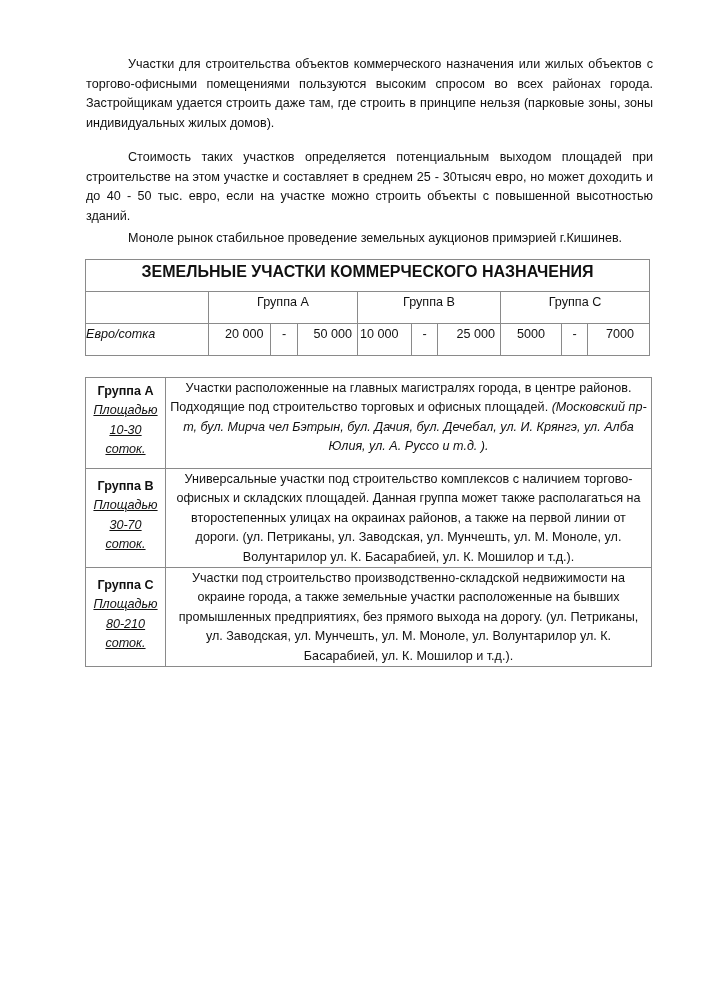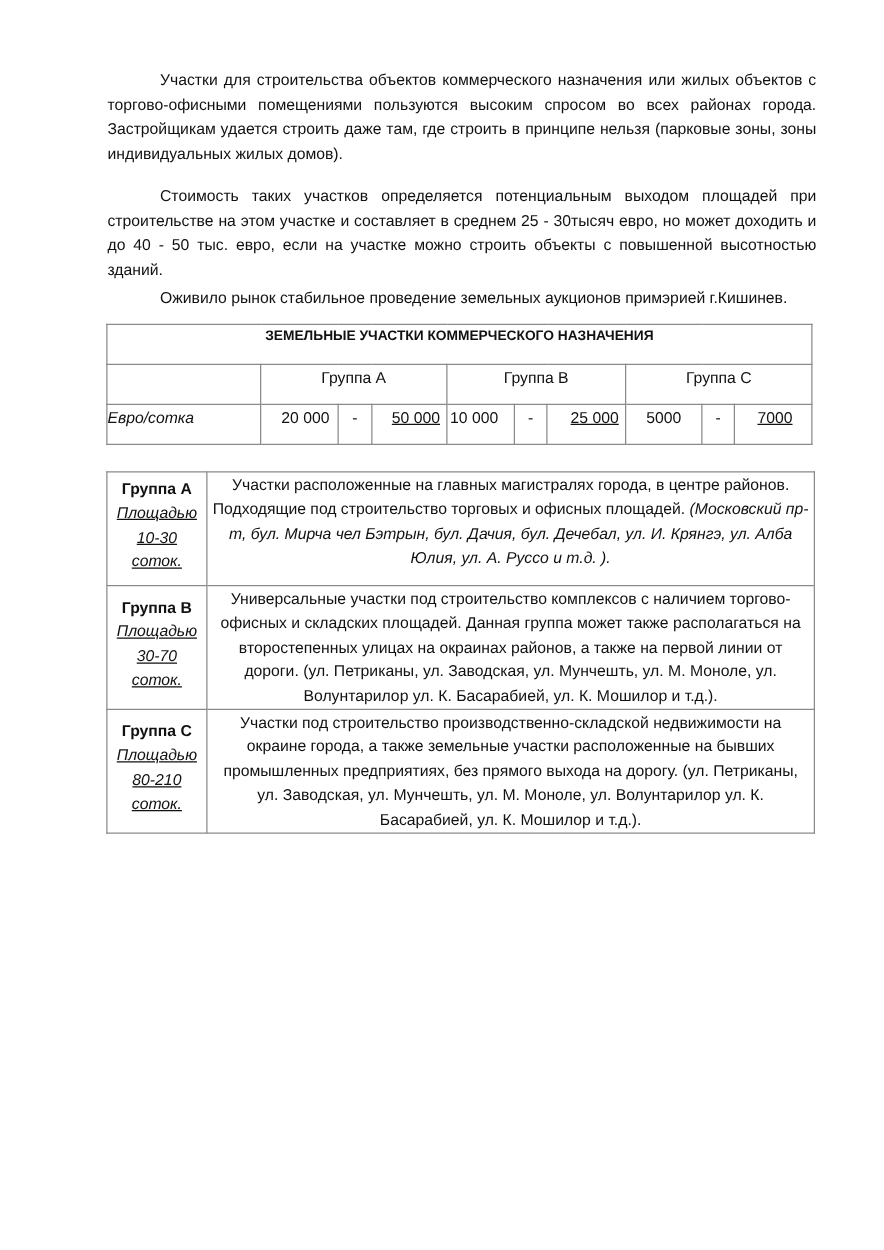--- a/index.html
+++ b/index.html
@@ -5,42 +5,42 @@
   html, body { margin: 0; padding: 0; background: #ffffff; }
   body { width: 707px; height: 1000px; position: relative; overflow: hidden;
          font-family: "Liberation Sans", sans-serif; color: #111; font-size: 12.6px; }
   .para { position: absolute; left: 86px; width: 567px; line-height: 19.6px; text-align: justify; margin: 0; }
   .para .indent { display: inline-block; width: 42px; }
   .p-center { text-align: left; }
   table { border-collapse: collapse; position: absolute; }
   td { border: 1px solid #8a8a8a; padding: 0; vertical-align: top; }
   #t1 { left: 85px; top: 259px; width: 565px; }
   #t1 td { height: 28px; }
-  #t1 .title { font-weight: bold; text-align: center; padding-top: 3px; font-size: 11px; }
+  #t1 .title { font-weight: bold; text-align: center; padding-top: 3px; font-size: 16px; }
   #t1 .grp { text-align: center; padding-top: 3px; }
   #t1 .num { padding-top: 3px; padding-left: 16px; }
-  #t1 .num.r { text-align: right; padding-right: 5px; padding-left: 0; text-decoration: underline; }
+  #t1 .num.r { text-align: right; padding-right: 5px; padding-left: 0; }
   #t1 .dash { text-align: center; padding-top: 3px; }
   #t1 .lbl { font-style: italic; text-align: left; padding-top: 3px; }
   #t2 { left: 85px; top: 377px; width: 567px; }
   #t2 td { line-height: 19.4px; }
   #t2 .left { width: 79px; text-align: center; padding-top: 4px; }
   #t2 .left .g { font-weight: bold; display: block; }
   #t2 .left .a { font-style: italic; display: block; text-decoration: underline; }
   #t2 .desc { text-align: center; padding: 1px 3px 0 3px; }
   #t2 .desc .it { font-style: italic; }
 </style>
 </head>
 <body>
 
 <p class="para" style="top:55px;"><span class="indent"></span><span>Участки для строительства объектов коммерческого назначения или жилых объектов с торгово-офисными помещениями пользуются высоким спросом во всех районах города. Застройщикам удается строить даже там, где строить в принципе нельзя (парковые зоны, зоны индивидуальных жилых домов).</span></p>
 
 <p class="para" style="top:148px;"><span class="indent"></span><span>Стоимость таких участков определяется потенциальным выходом площадей при строительстве на этом участке и составляет в среднем 25 - 30тысяч евро, но может доходить и до 40 - 50 тыс. евро, если на участке можно строить объекты с повышенной высотностью зданий.</span></p>
 
-<p class="para p-center" style="top:229px;"><span class="indent"></span><span>Оживило рынок стабильное проведение земельных аукционов примэрией г.Кишинев.</span></p>
+<p class="para p-center" style="top:229px;"><span class="indent"></span><span>Моноле рынок стабильное проведение земельных аукционов примэрией г.Кишинев.</span></p>
 
 <table id="t1">
   <colgroup>
     <col style="width:123px">
       <col style="width:62px">
       <col style="width:27px">
       <col style="width:60px">
     <col style="width:54px">
       <col style="width:26px">
       <col style="width:63px">

